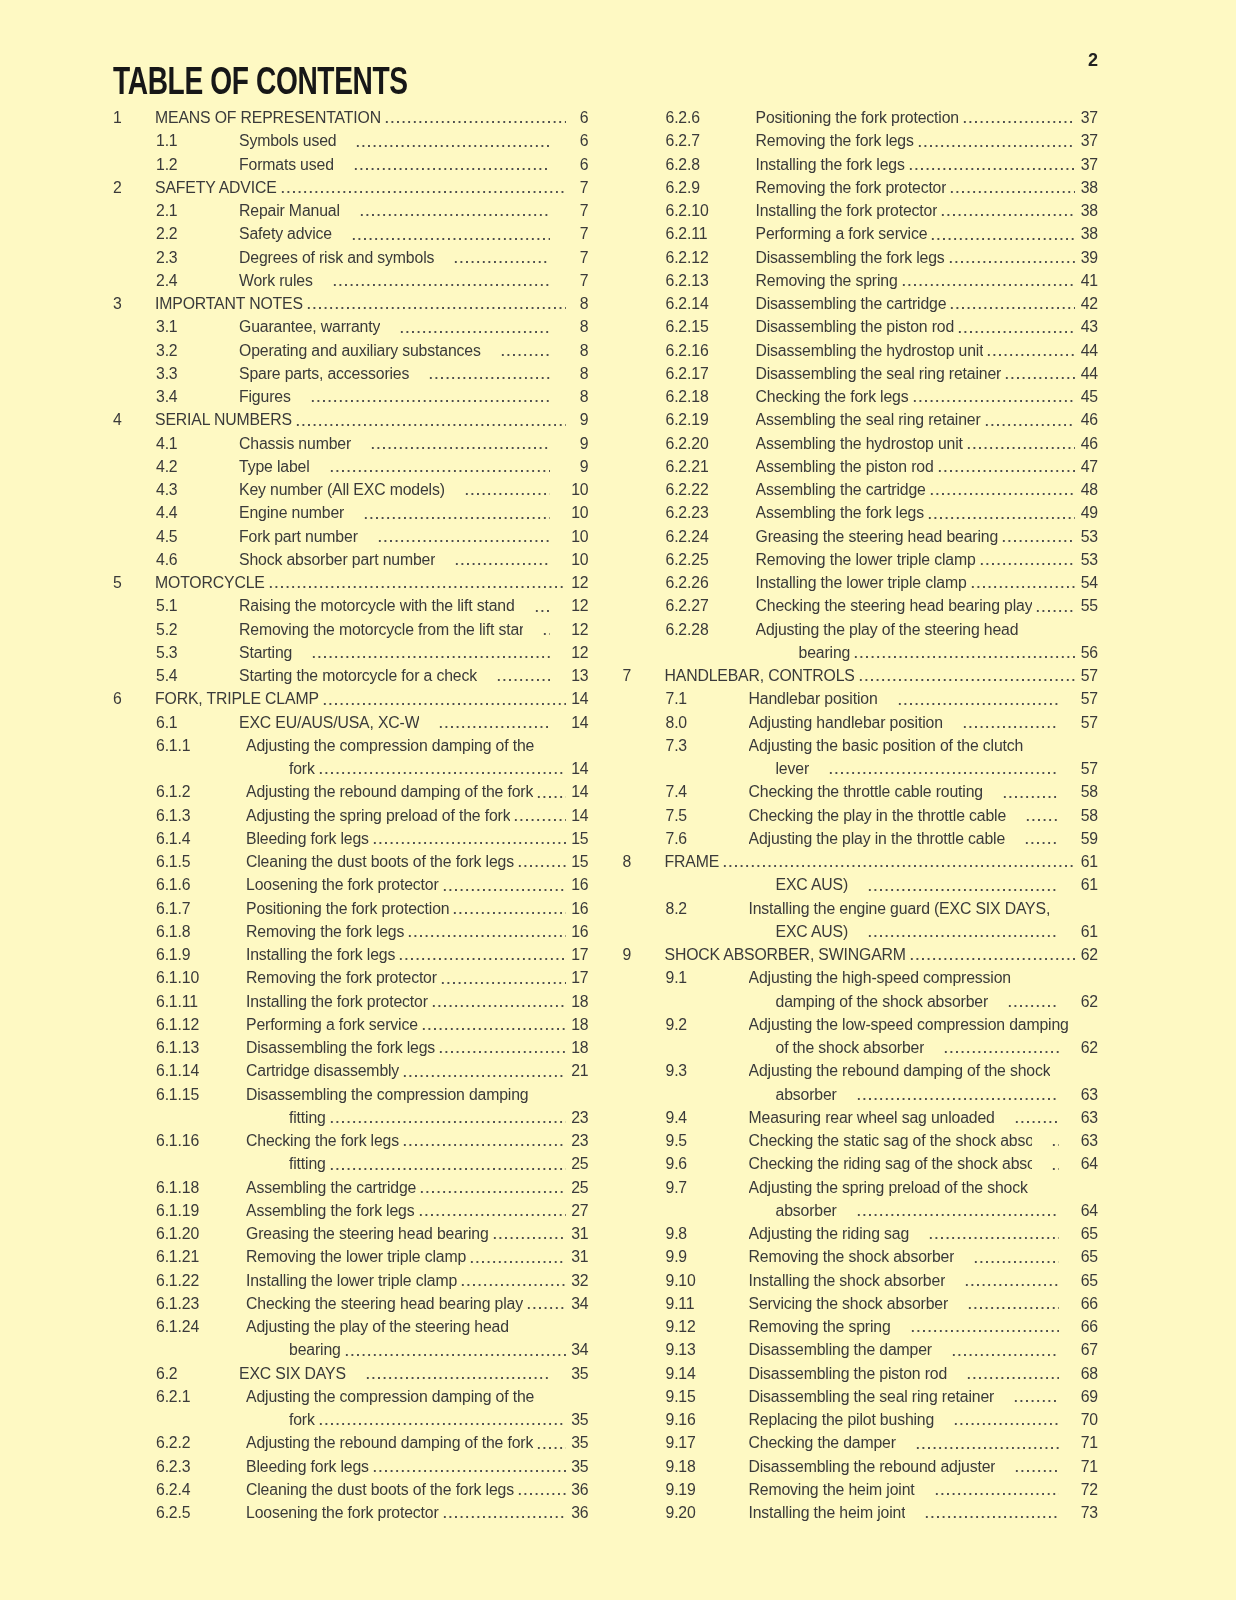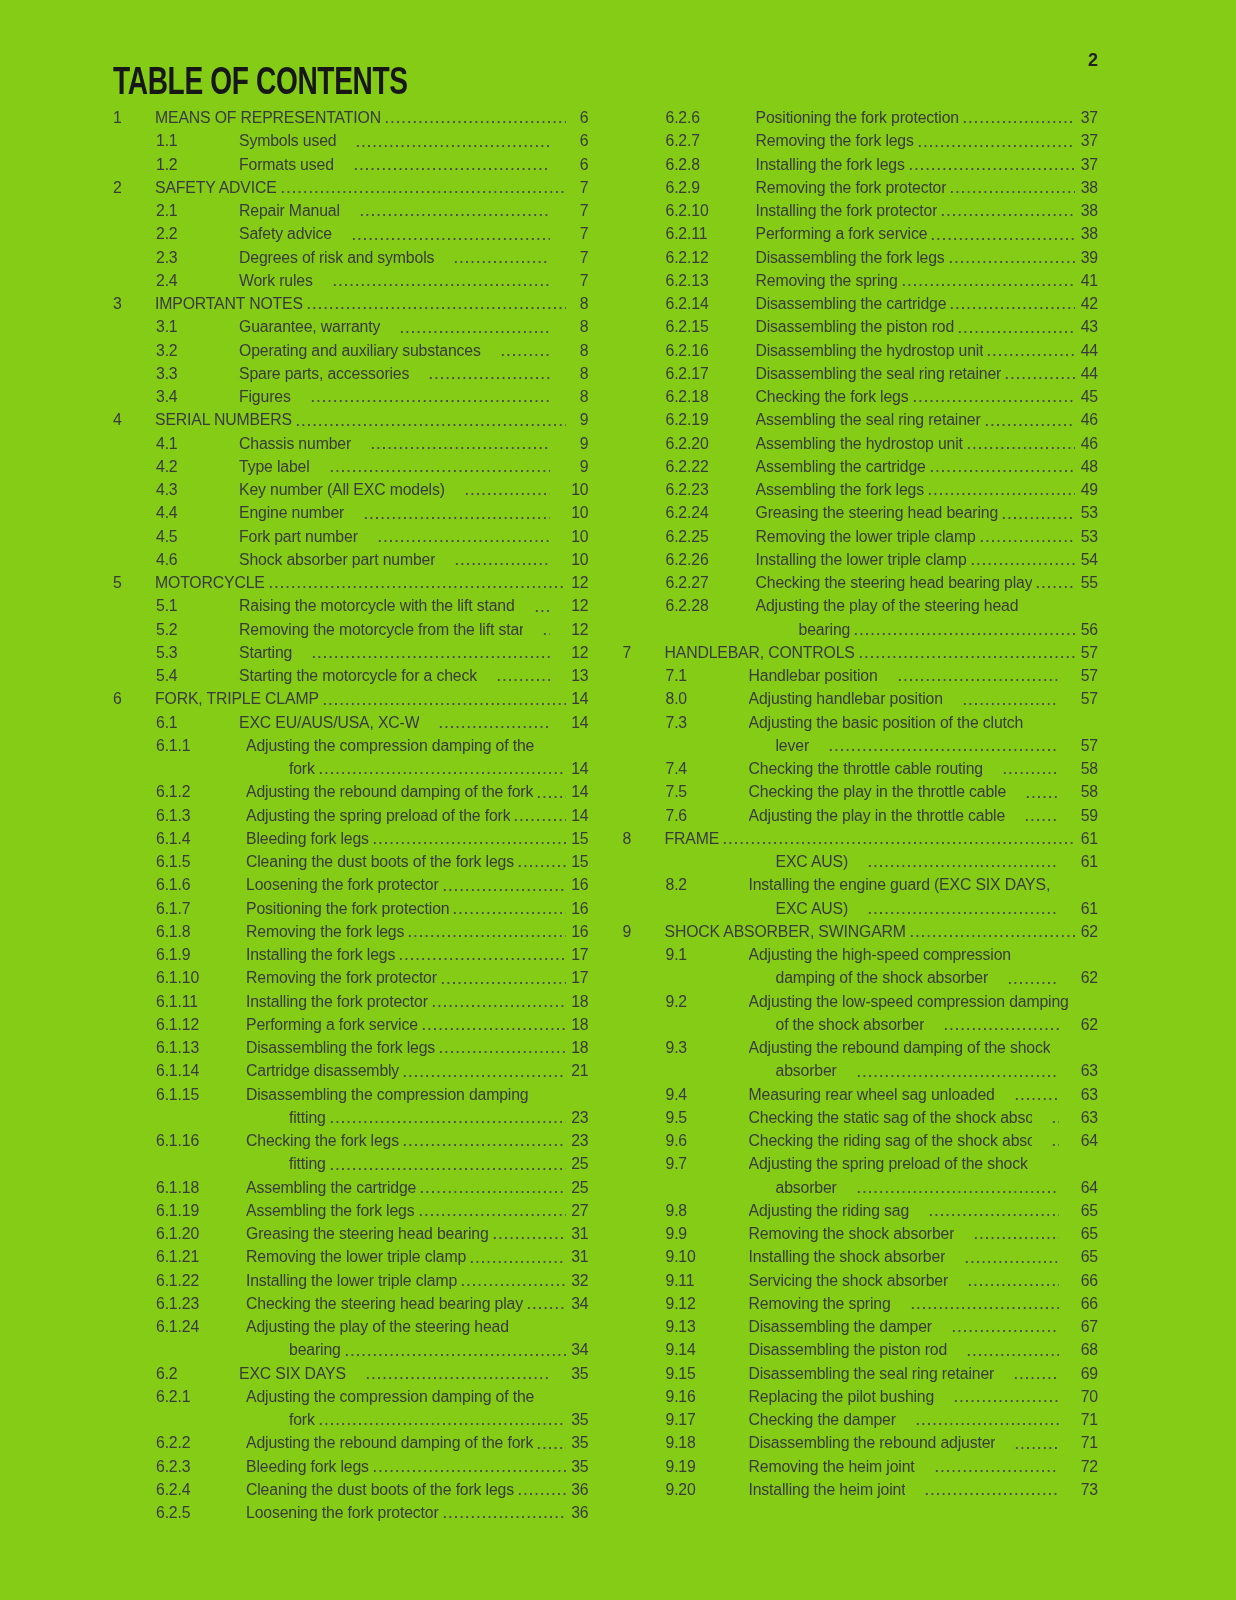--- a/index.html
+++ b/index.html
@@ -4,21 +4,21 @@
 <style>
   html,body{margin:0;padding:0;}
   body{
     width:1236px;height:1600px;
     background:#ffffff;
     font-family:"Liberation Sans","DejaVu Sans",sans-serif;
     color:#3a3a3a;
     position:relative;
     overflow:hidden;
   }
-  .page{position:absolute;inset:0;background:#84cc16;}
+  .page{position:absolute;inset:0;background:#fef9c3;}
   .doc-title{
     position:absolute;left:113px;top:36px;
     font-size:38px;font-weight:700;line-height:1.1;
     color:#171717;letter-spacing:-0.5px;
     transform:scaleX(0.74);transform-origin:left center;
     white-space:nowrap;
   }
   .page-num-header{
     position:absolute;top:50px;right:138px;
     font-size:18px;font-weight:700;color:#222;
@@ -650,20 +650,28 @@
         <div class="toc-entry">
           <div class="toc-line lvl3">
             <span class="toc-num">6.2.20</span>
             <span class="toc-text">Assembling the hydrostop unit</span>
             <span class="toc-leader"></span>
             <span class="toc-page">46</span>
           </div>
         </div>
         <div class="toc-entry">
           <div class="toc-line lvl3">
+            <span class="toc-num">6.2.21</span>
+            <span class="toc-text">Assembling the piston rod</span>
+            <span class="toc-leader"></span>
+            <span class="toc-page">47</span>
+          </div>
+        </div>
+        <div class="toc-entry">
+          <div class="toc-line lvl3">
             <span class="toc-num">6.2.22</span>
             <span class="toc-text">Assembling the cartridge</span>
             <span class="toc-leader"></span>
             <span class="toc-page">48</span>
           </div>
         </div>
         <div class="toc-entry">
           <div class="toc-line lvl3">
             <span class="toc-num">6.2.23</span>
             <span class="toc-text">Assembling the fork legs</span>

